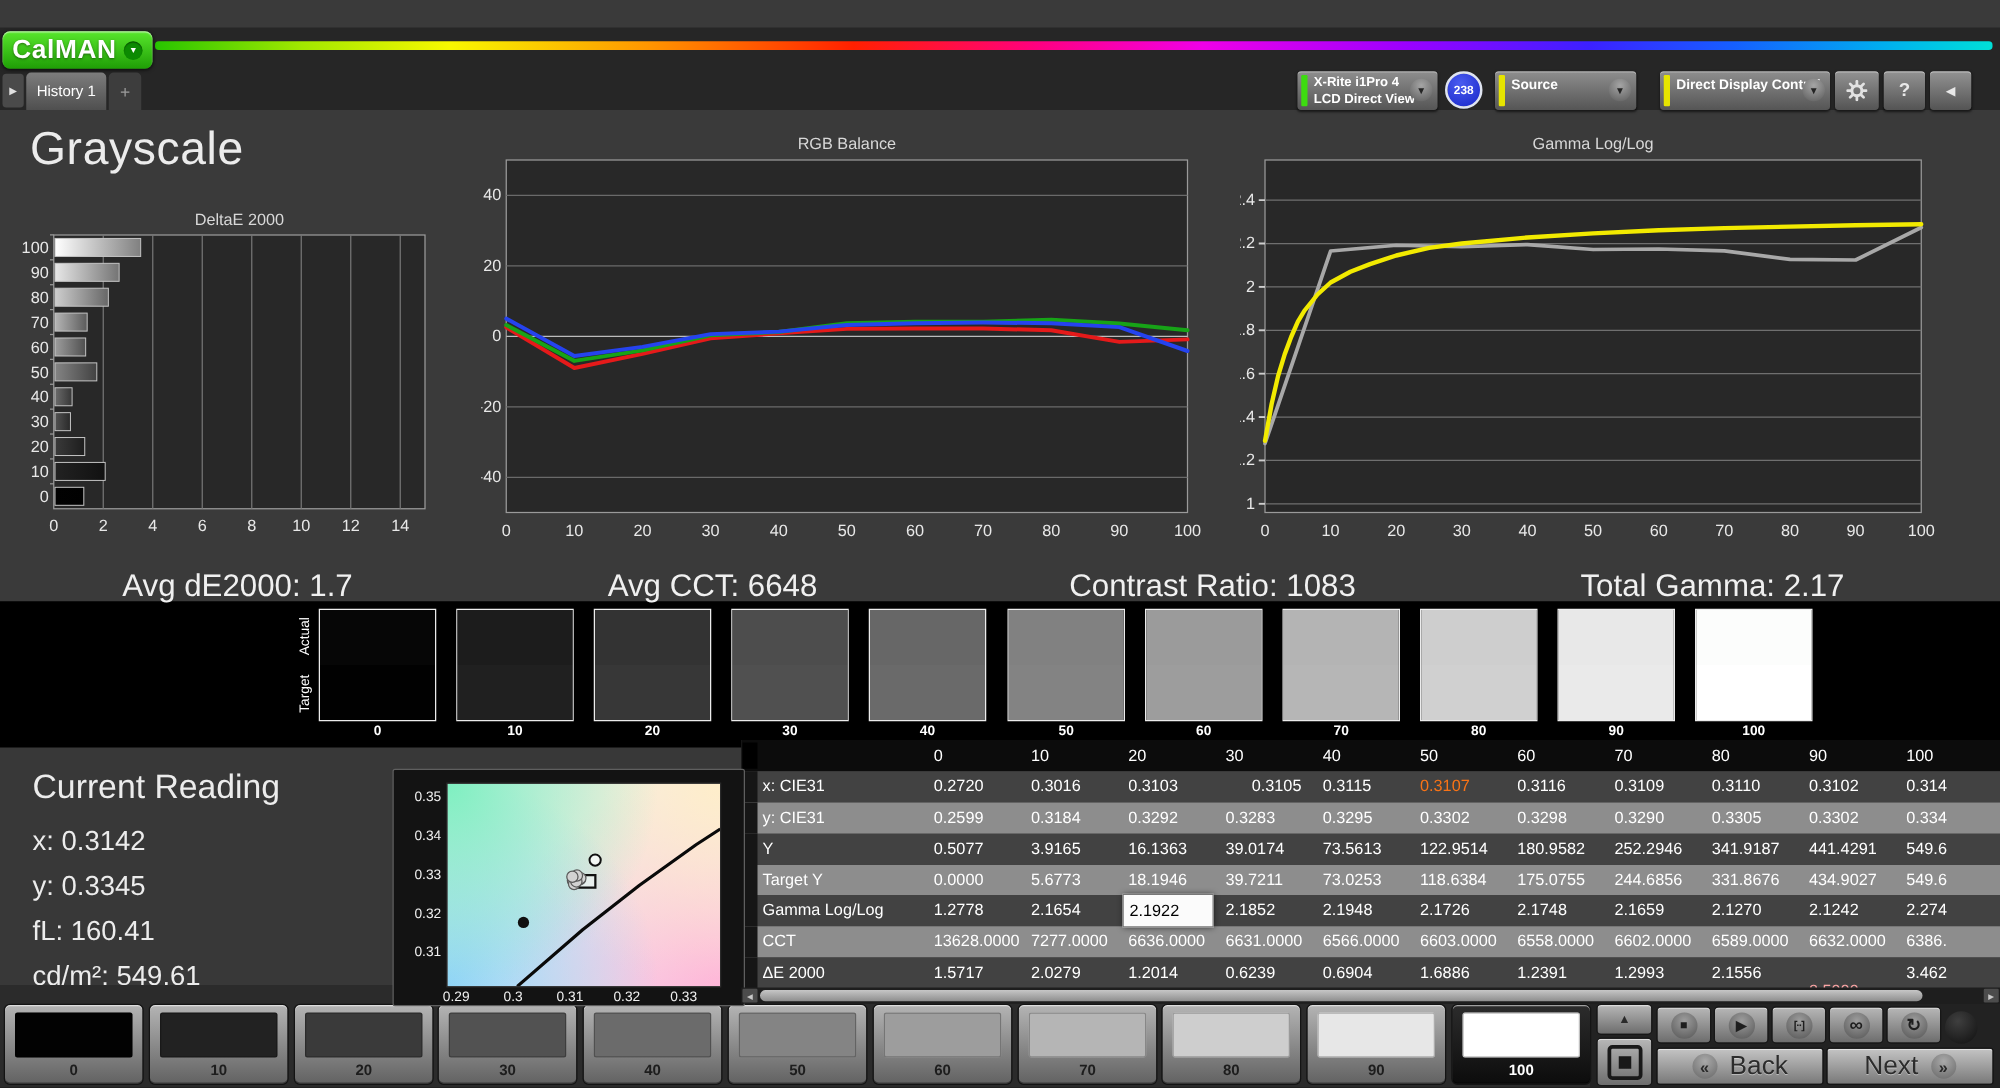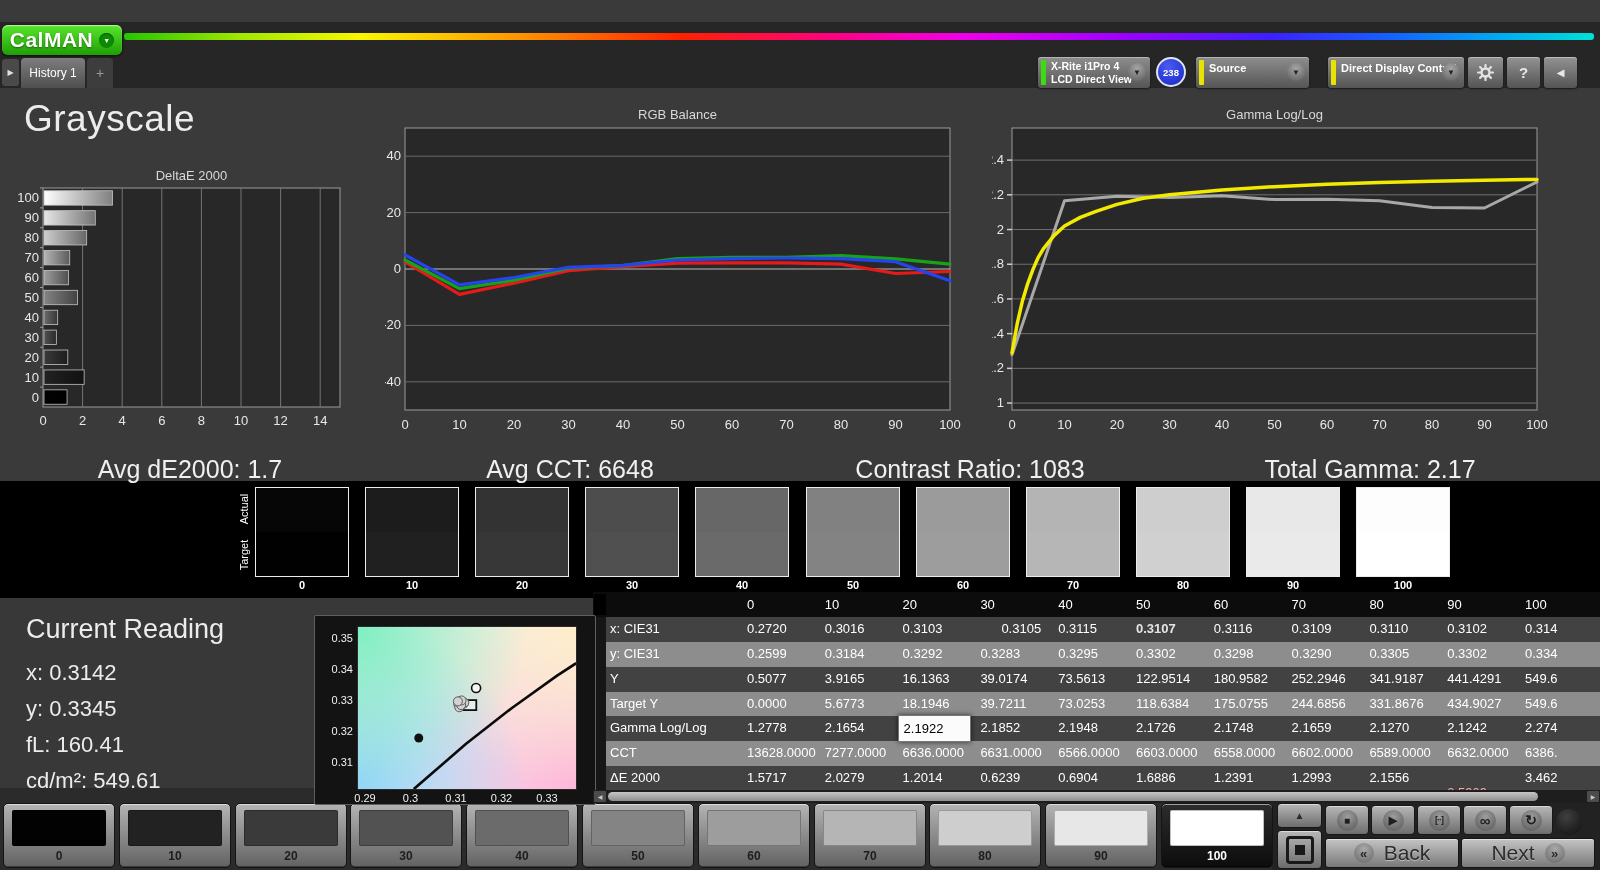--- a/index.html
+++ b/index.html
@@ -509,21 +509,21 @@
         <div style="position: absolute; left: 932px; top: 5px; color: rgb(255, 255, 255);">100</div>
       </div>
       <div style="position: absolute; left: 0px; top: 25px; width: 100%; height: 24.85px; background: rgb(66, 66, 66);">
         <div style="position: absolute; left: 0px; top: 0px; width: 13px; height: 100%; background: rgb(22, 22, 22);"></div>
         <div style="position: absolute; left: 17px; top: 4px; color: rgb(255, 255, 255);">x: CIE31</div>
         <div style="position: absolute; left: 154px; top: 4px; width: 74px; overflow: hidden; white-space: nowrap; color: rgb(255, 255, 255);">0.2720</div>
         <div style="position: absolute; left: 231.8px; top: 4px; width: 74px; overflow: hidden; white-space: nowrap; color: rgb(255, 255, 255);">0.3016</div>
         <div style="position: absolute; left: 309.6px; top: 4px; width: 74px; overflow: hidden; white-space: nowrap; color: rgb(255, 255, 255);">0.3103</div>
         <div style="position: absolute; left: 387.4px; top: 4px; width: 74px; overflow: hidden; white-space: nowrap; color: rgb(255, 255, 255); margin-left: 21px;">0.3105</div>
         <div style="position: absolute; left: 465.2px; top: 4px; width: 74px; overflow: hidden; white-space: nowrap; color: rgb(255, 255, 255);">0.3115</div>
-        <div style="position: absolute; left: 543px; top: 4px; width: 74px; overflow: hidden; white-space: nowrap; color: #e5e5e5; font-weight: bold;">0.3107</div>
+        <div style="position: absolute; left: 543px; top: 4px; width: 74px; overflow: hidden; white-space: nowrap; color: #f97316;">0.3107</div>
         <div style="position: absolute; left: 620.8px; top: 4px; width: 74px; overflow: hidden; white-space: nowrap; color: rgb(255, 255, 255);">0.3116</div>
         <div style="position: absolute; left: 698.6px; top: 4px; width: 74px; overflow: hidden; white-space: nowrap; color: rgb(255, 255, 255);">0.3109</div>
         <div style="position: absolute; left: 776.4px; top: 4px; width: 74px; overflow: hidden; white-space: nowrap; color: rgb(255, 255, 255);">0.3110</div>
         <div style="position: absolute; left: 854.2px; top: 4px; width: 74px; overflow: hidden; white-space: nowrap; color: rgb(255, 255, 255);">0.3102</div>
         <div style="position: absolute; left: 932px; top: 4px; width: 74px; overflow: hidden; white-space: nowrap; color: rgb(255, 255, 255);">0.314</div>
       </div>
       <div style="position: absolute; left: 0px; top: 49.85px; width: 100%; height: 24.85px; background: rgb(141, 141, 141);">
         <div style="position: absolute; left: 0px; top: 0px; width: 13px; height: 100%; background: rgb(22, 22, 22);"></div>
         <div style="position: absolute; left: 17px; top: 4px; color: rgb(255, 255, 255);">y: CIE31</div>
         <div style="position: absolute; left: 154px; top: 4px; width: 74px; overflow: hidden; white-space: nowrap; color: rgb(255, 255, 255);">0.2599</div>

